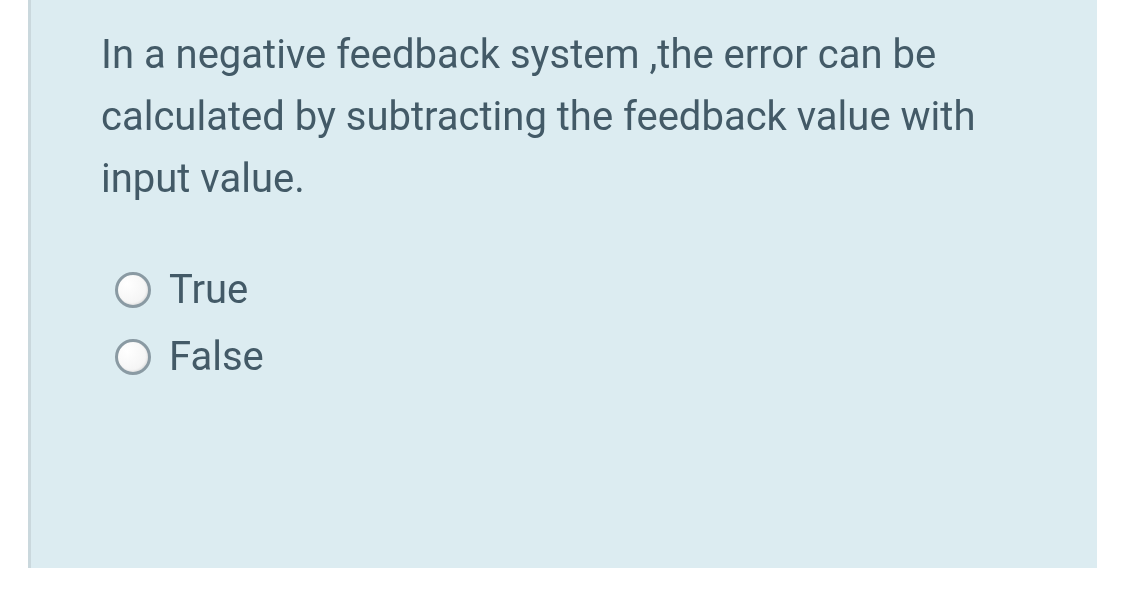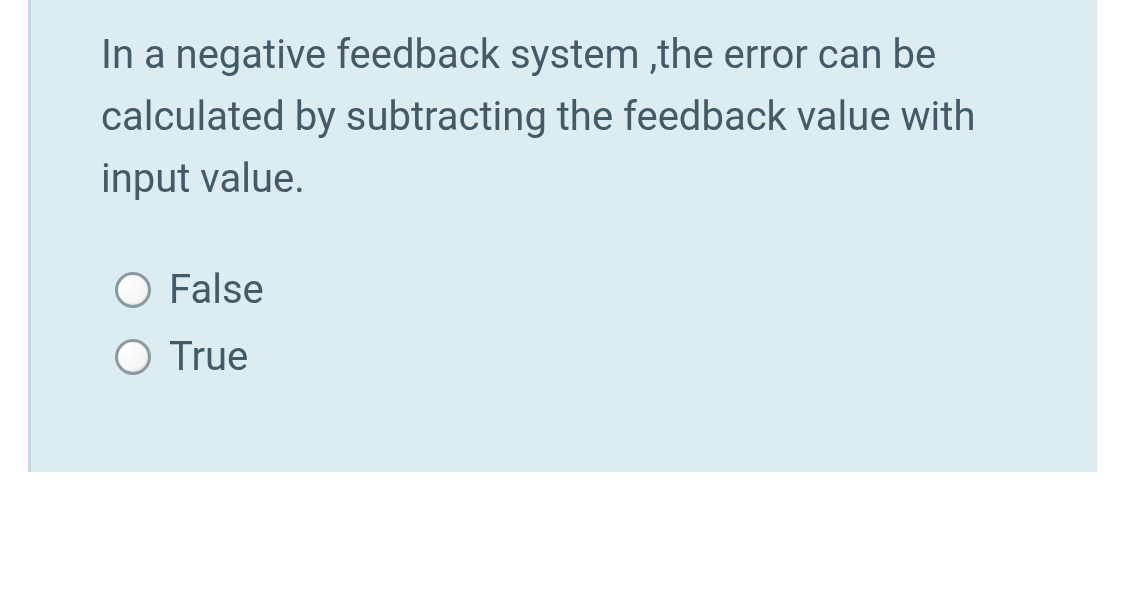--- a/index.html
+++ b/index.html
@@ -16,21 +16,21 @@
     }
     .container {
       background: #ffffff;
       padding: 0 28px;
       height: 100%;
     }
     .question-panel {
       background: #dcecf1;
       border-left: 3px solid #cad8dd;
       padding: 24px 70px 48px 70px;
-      height: 472px;
+      height: 568px;
     }
     .question-text {
       font-size: 40px;
       color: #435a67;
       line-height: 1.55;
       font-weight: 400;
       margin-bottom: 56px;
     }
     .prompt-text {
       font-size: 40px;
@@ -71,22 +71,22 @@
     }
   </style>
 </head>
 <body>
 
 <div class="container">
   <div class="question-panel">
     <p class="question-text">In a negative feedback system ,the error can be calculated by subtracting  the feedback value with input value.</p>
     <div class="options">
       <div class="option-row">
+        <input type="radio" name="answer" id="opt-true" class="radio-input" style="">
+        <label for="opt-true" class="option-label">True</label>
+      </div>
+      <div class="option-row">
         <input type="radio" name="answer" id="opt-false" class="radio-input" style="">
         <label for="opt-false" class="option-label">False</label>
-      </div>
-      <div class="option-row">
-        <input type="radio" name="answer" id="opt-true" class="radio-input" style="">
-        <label for="opt-true" class="option-label">True</label>
       </div>
     </div>
   </div>
 </div>
 
 </body></html>

